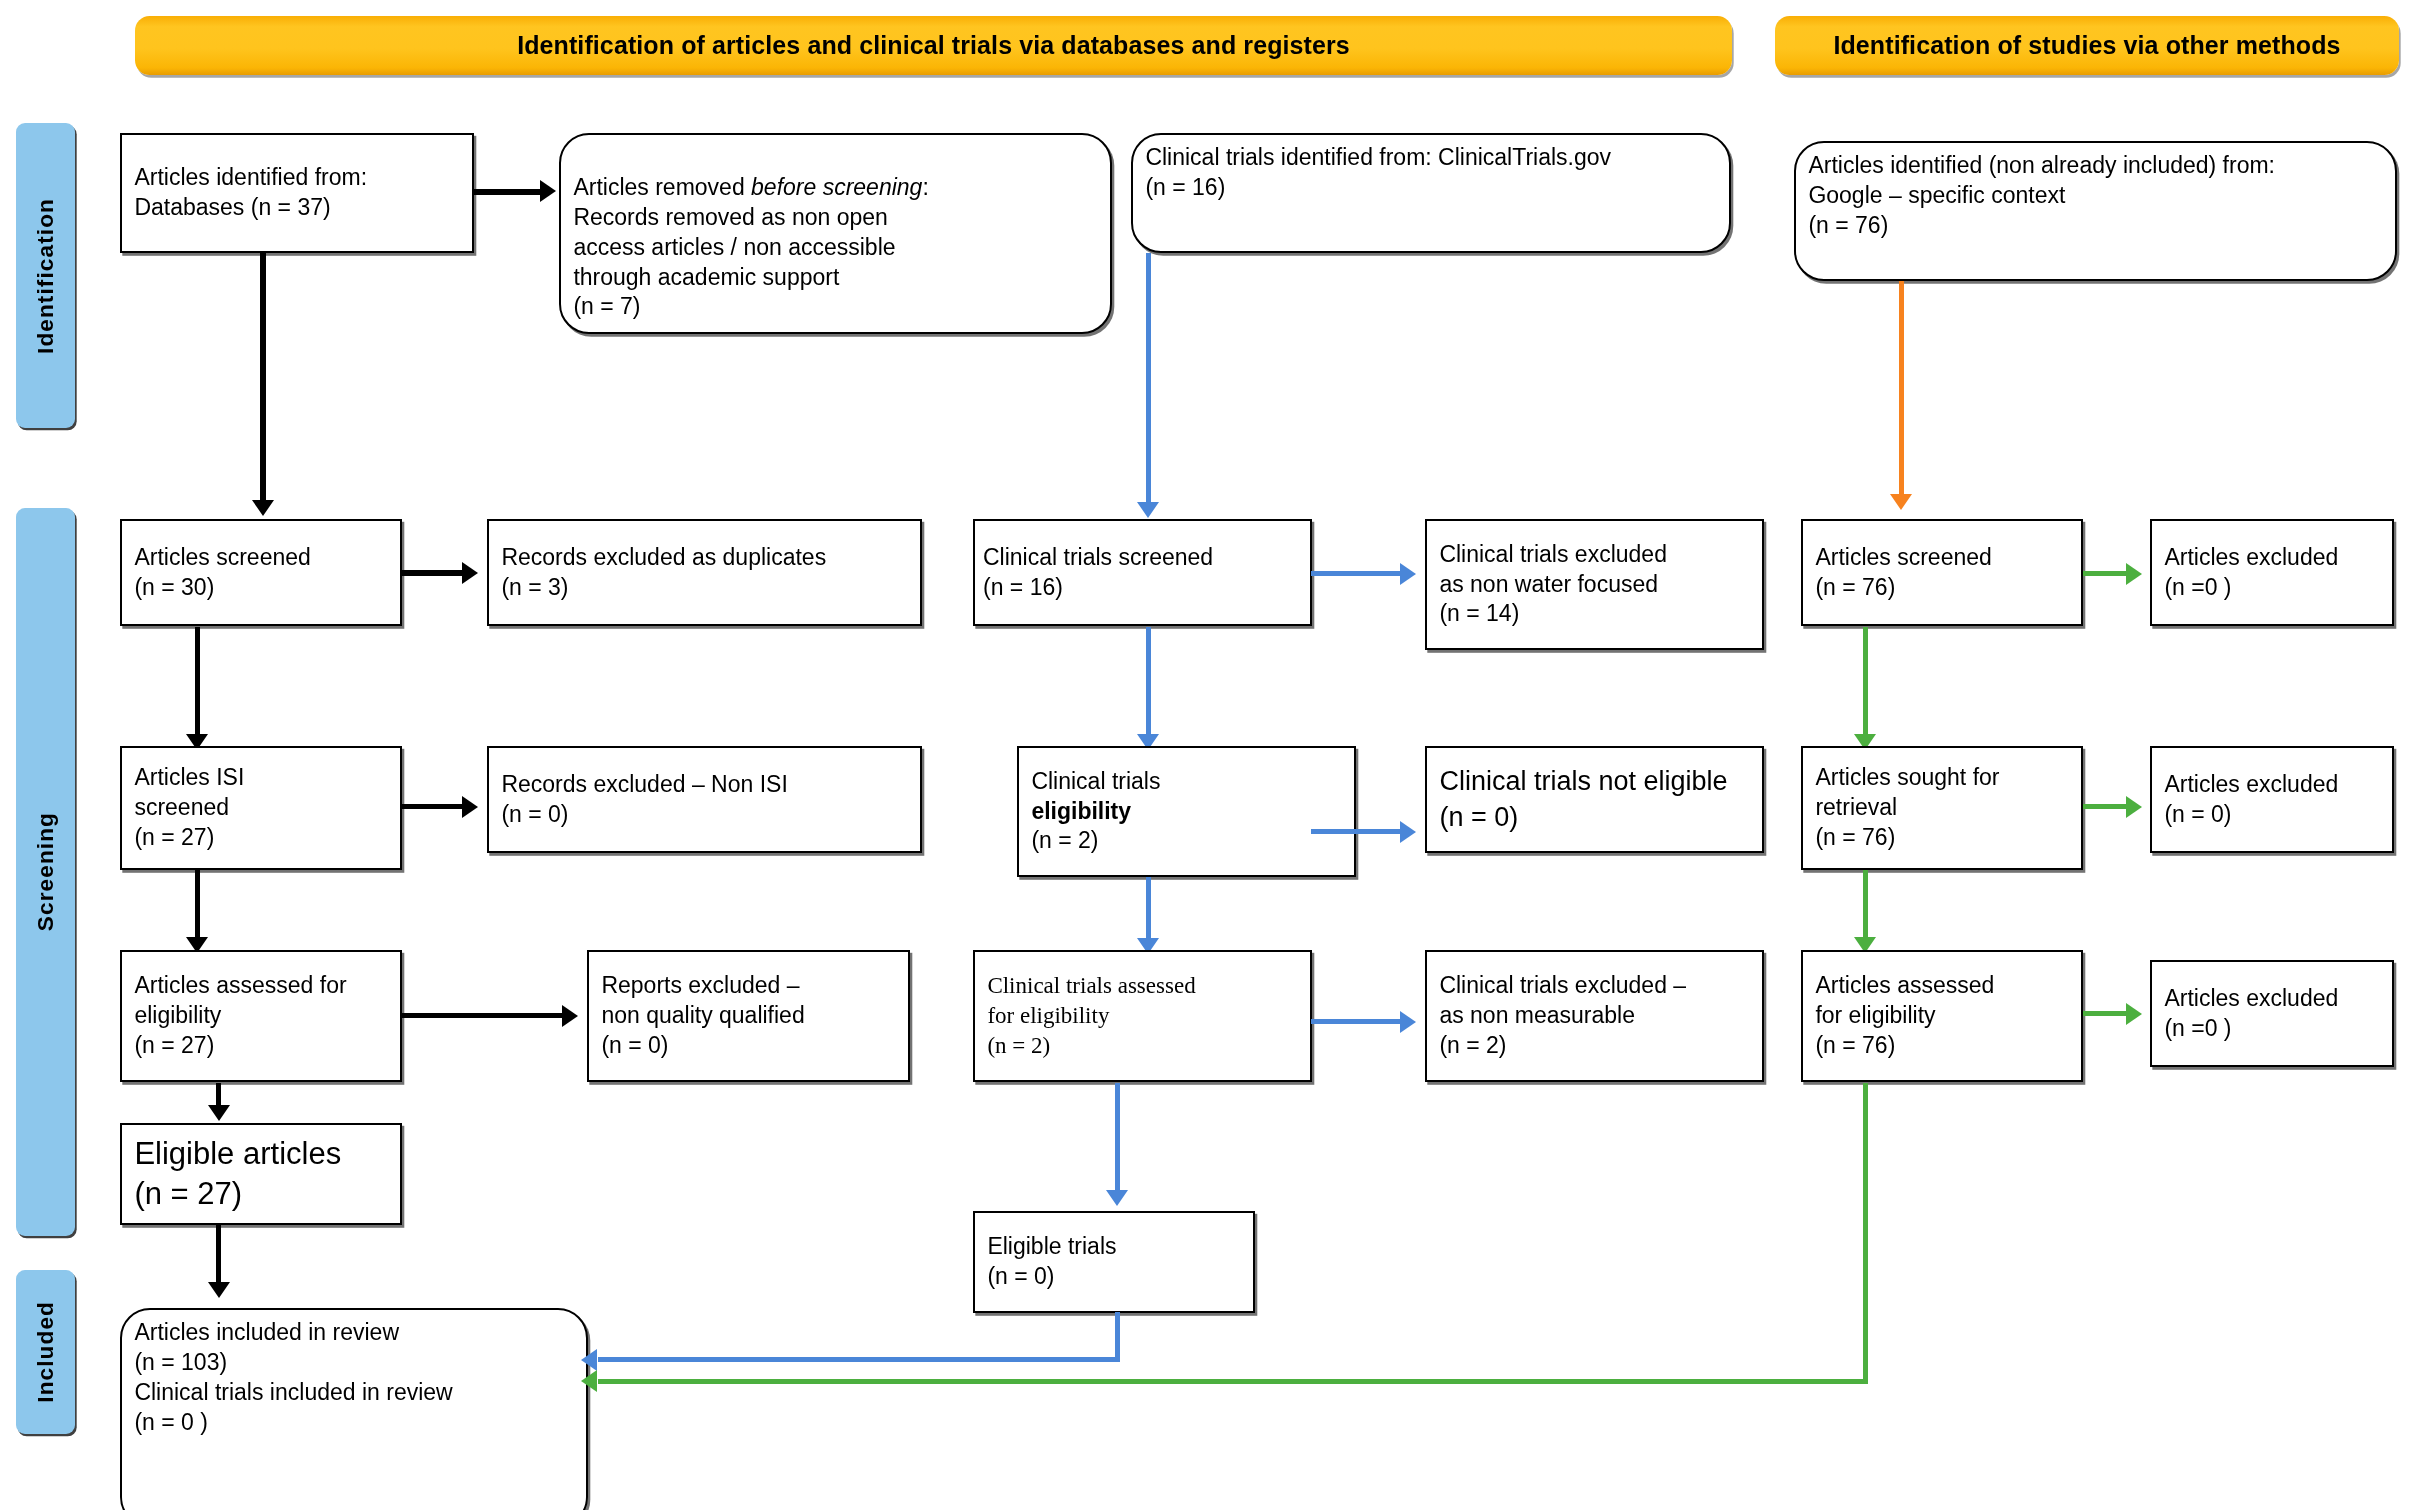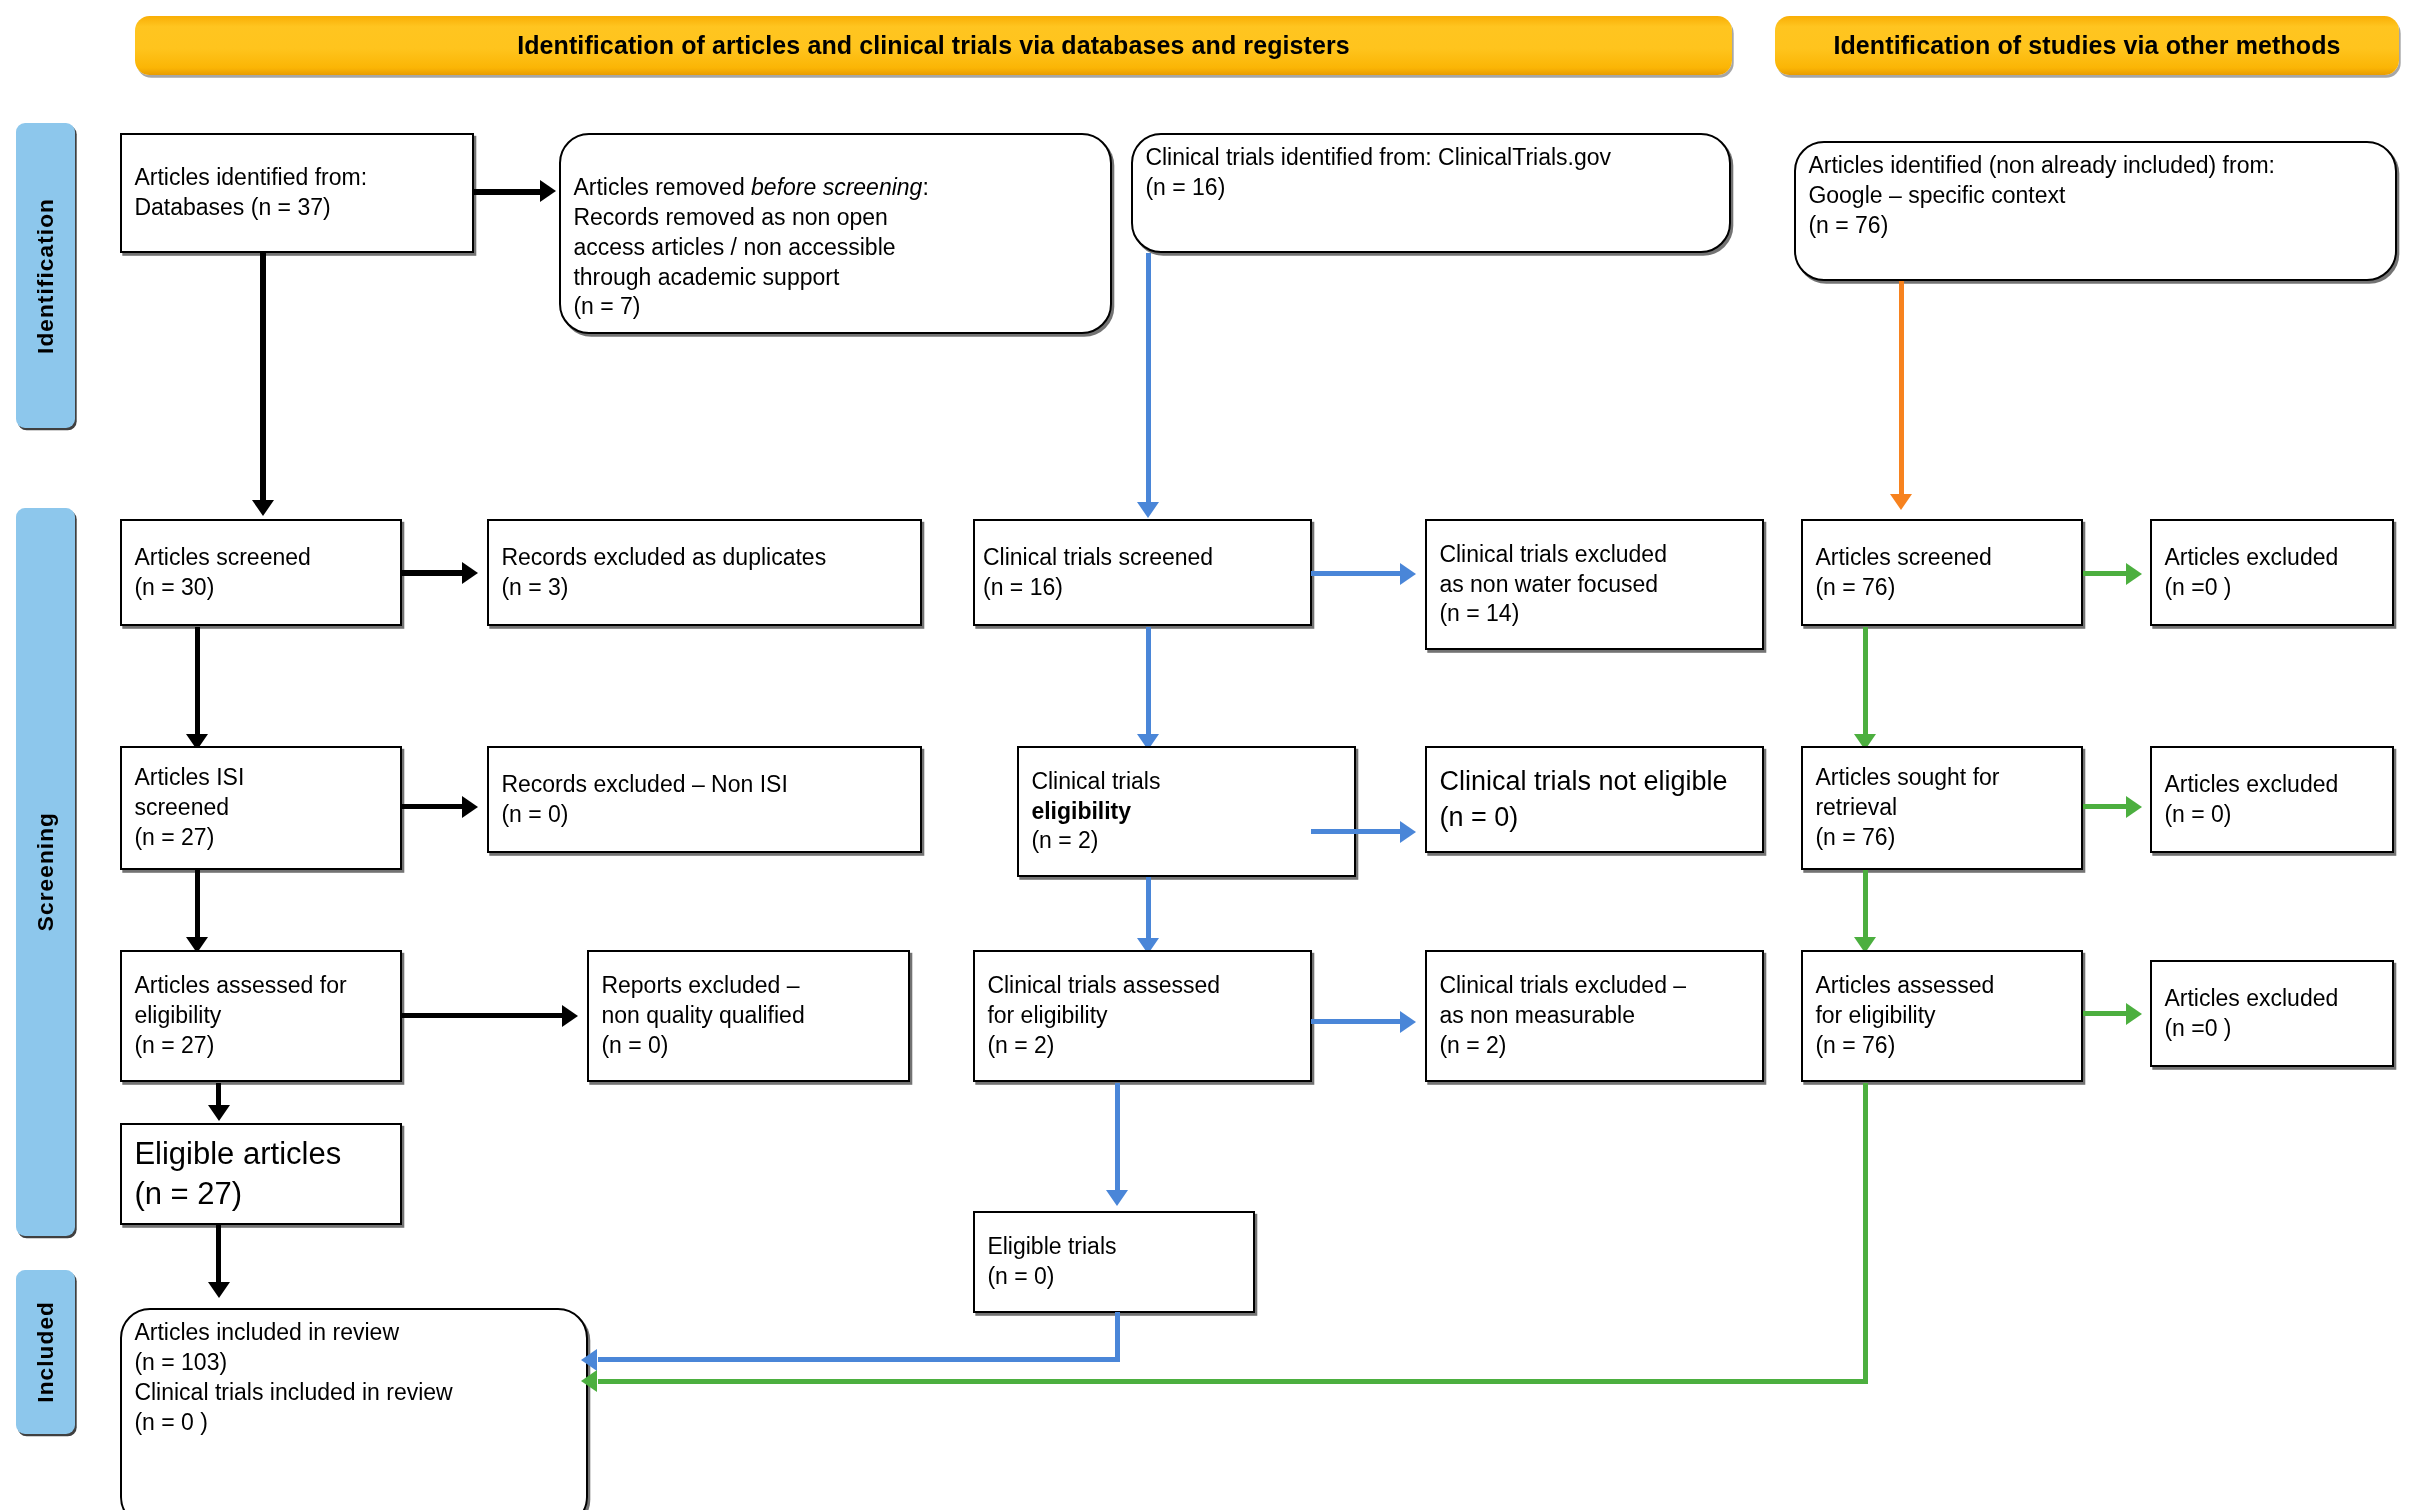--- a/index.html
+++ b/index.html
@@ -233,21 +233,21 @@
 eligibility
 (n = 27)</div>
   </div>
   <div class="box" style="left:587px;top:950px;width:323px;height:132px;">
     <div class="txt" style="font-size:23px;">Reports excluded –
 non quality qualified
 (n = 0)</div>
   </div>
 
   <div class="box" style="left:973px;top:950px;width:339px;height:132px;">
-    <div class="txt" style="font-size:23px;">Clinical trials assessed
+    <div class="txt" style="font-size:23px;font-family:Liberation Serif, serif;">Clinical trials assessed
 for eligibility
 (n = 2)</div>
   </div>
   <div class="box" style="left:1425px;top:950px;width:339px;height:132px;">
     <div class="txt" style="font-size:23px;">Clinical trials excluded –
 as non measurable
 (n = 2)</div>
   </div>
 
   <div class="box" style="left:1801px;top:950px;width:282px;height:132px;">

